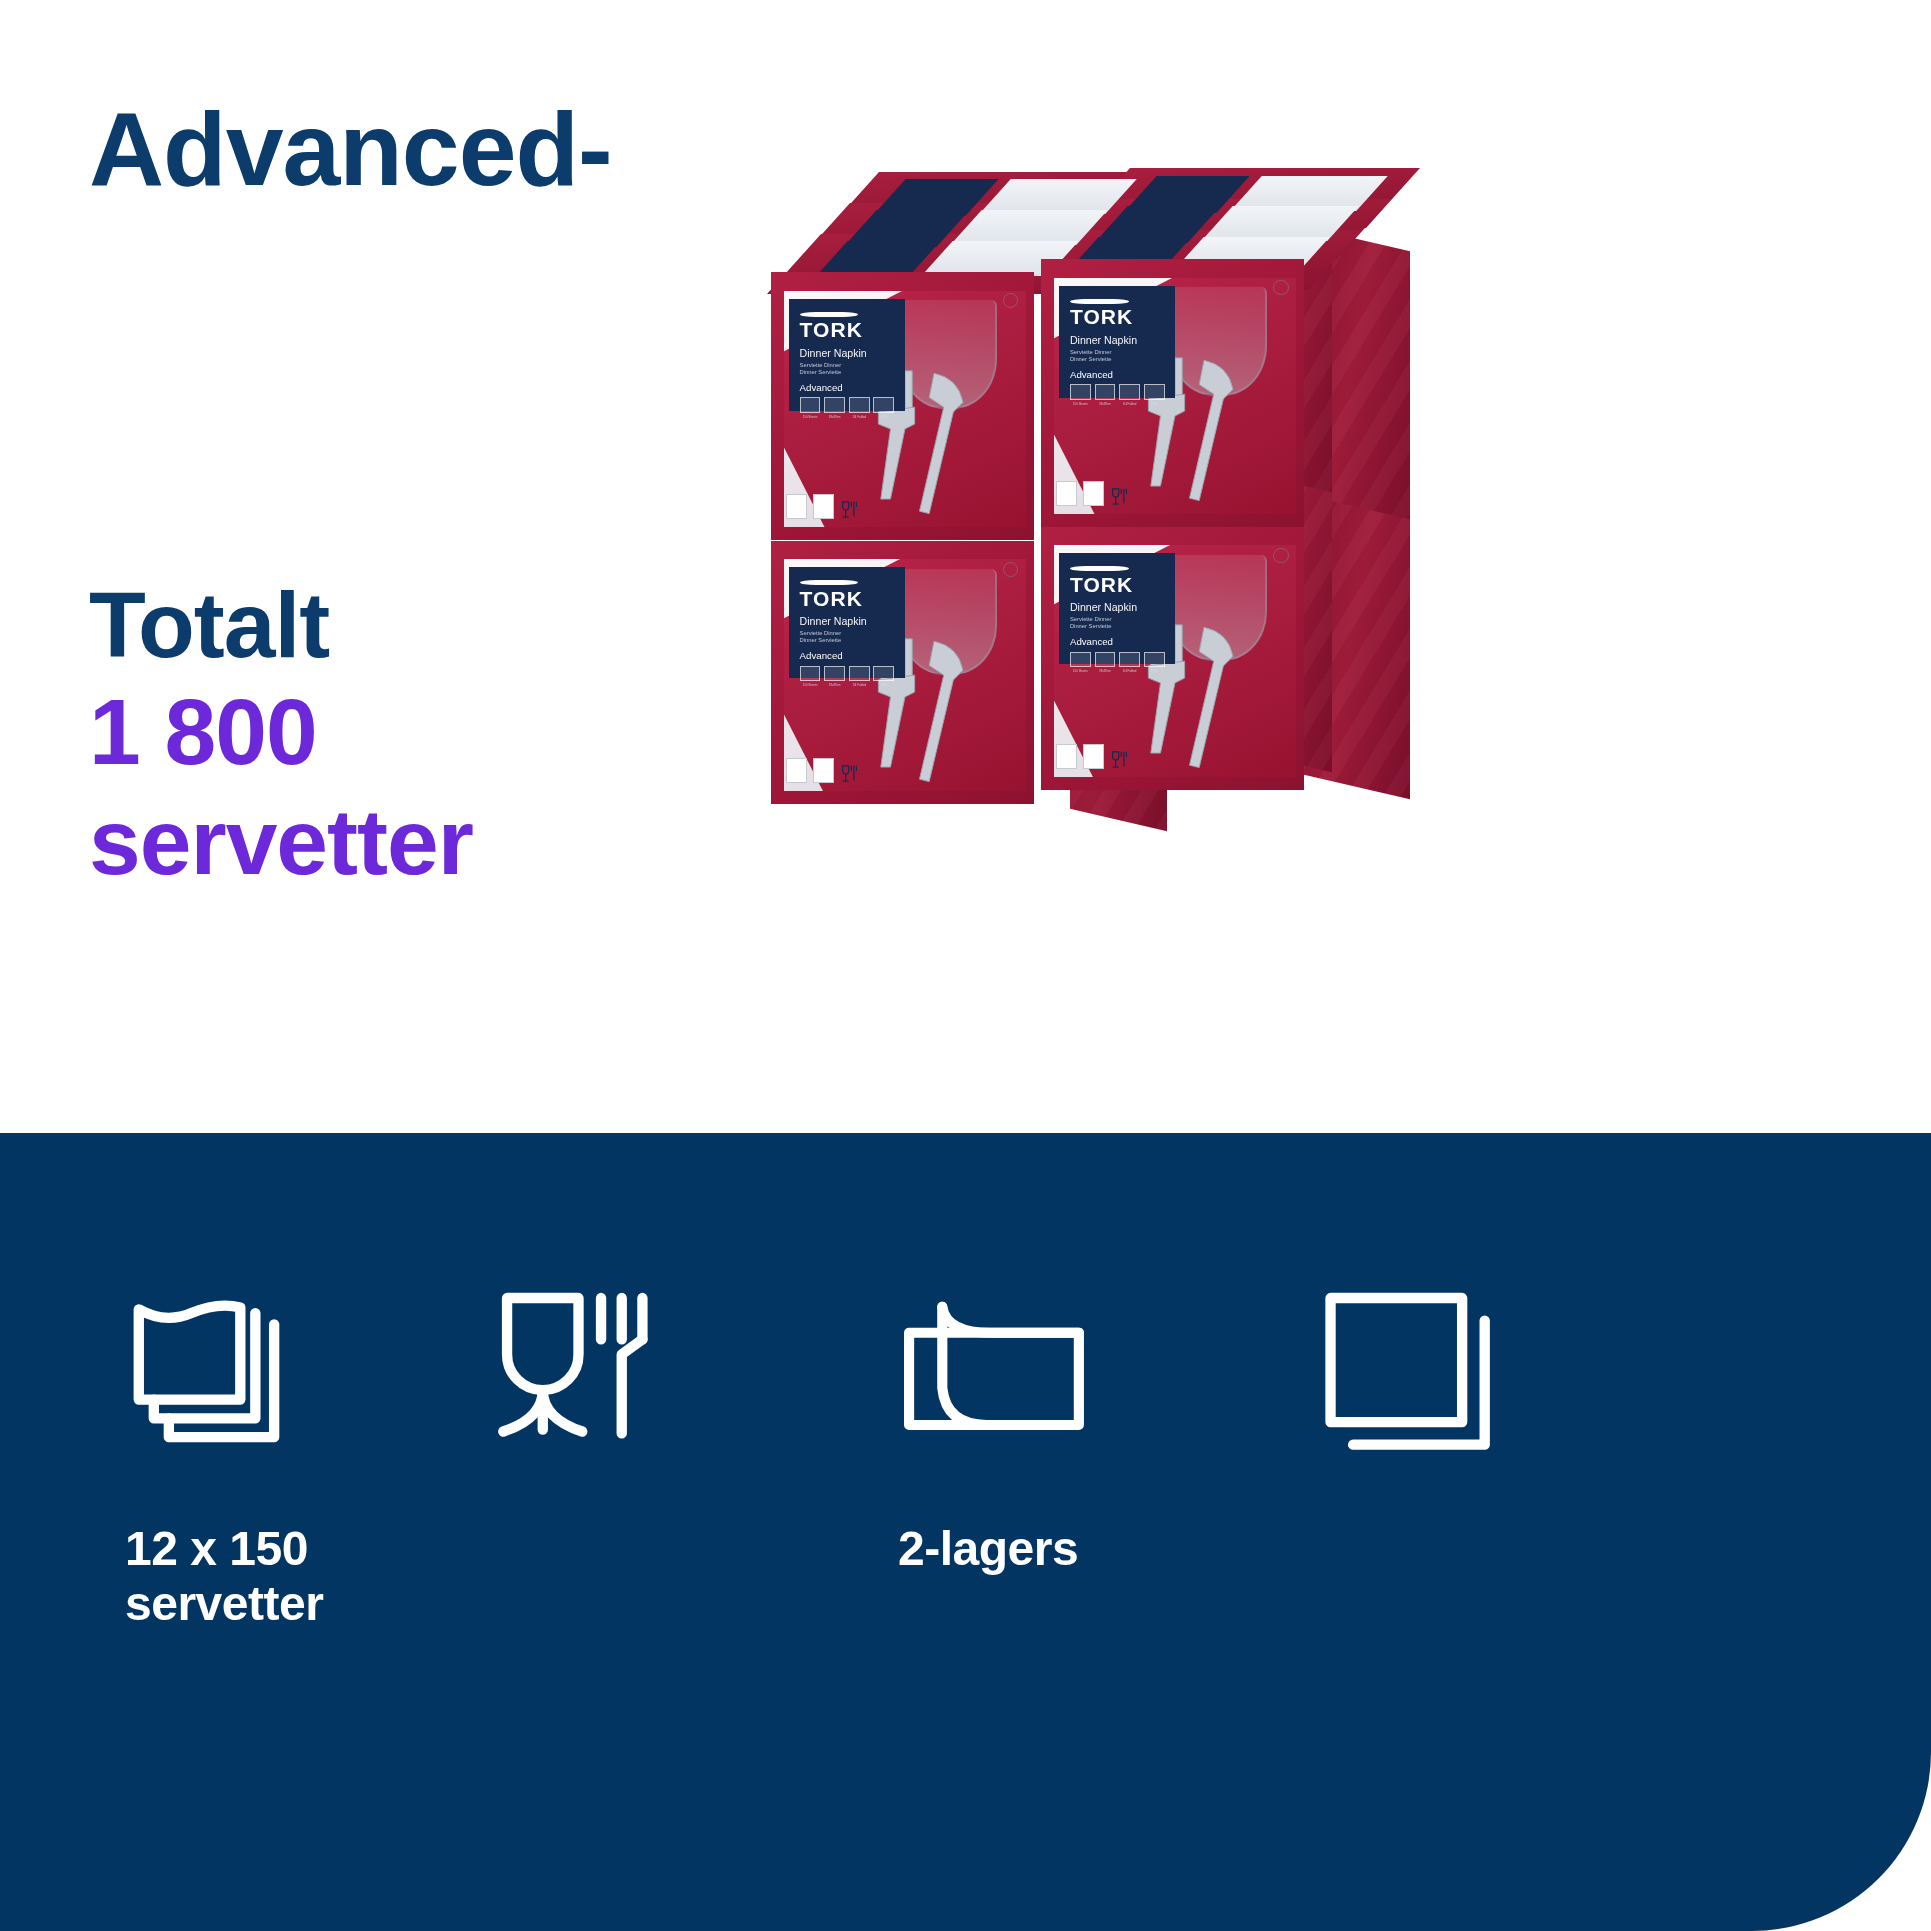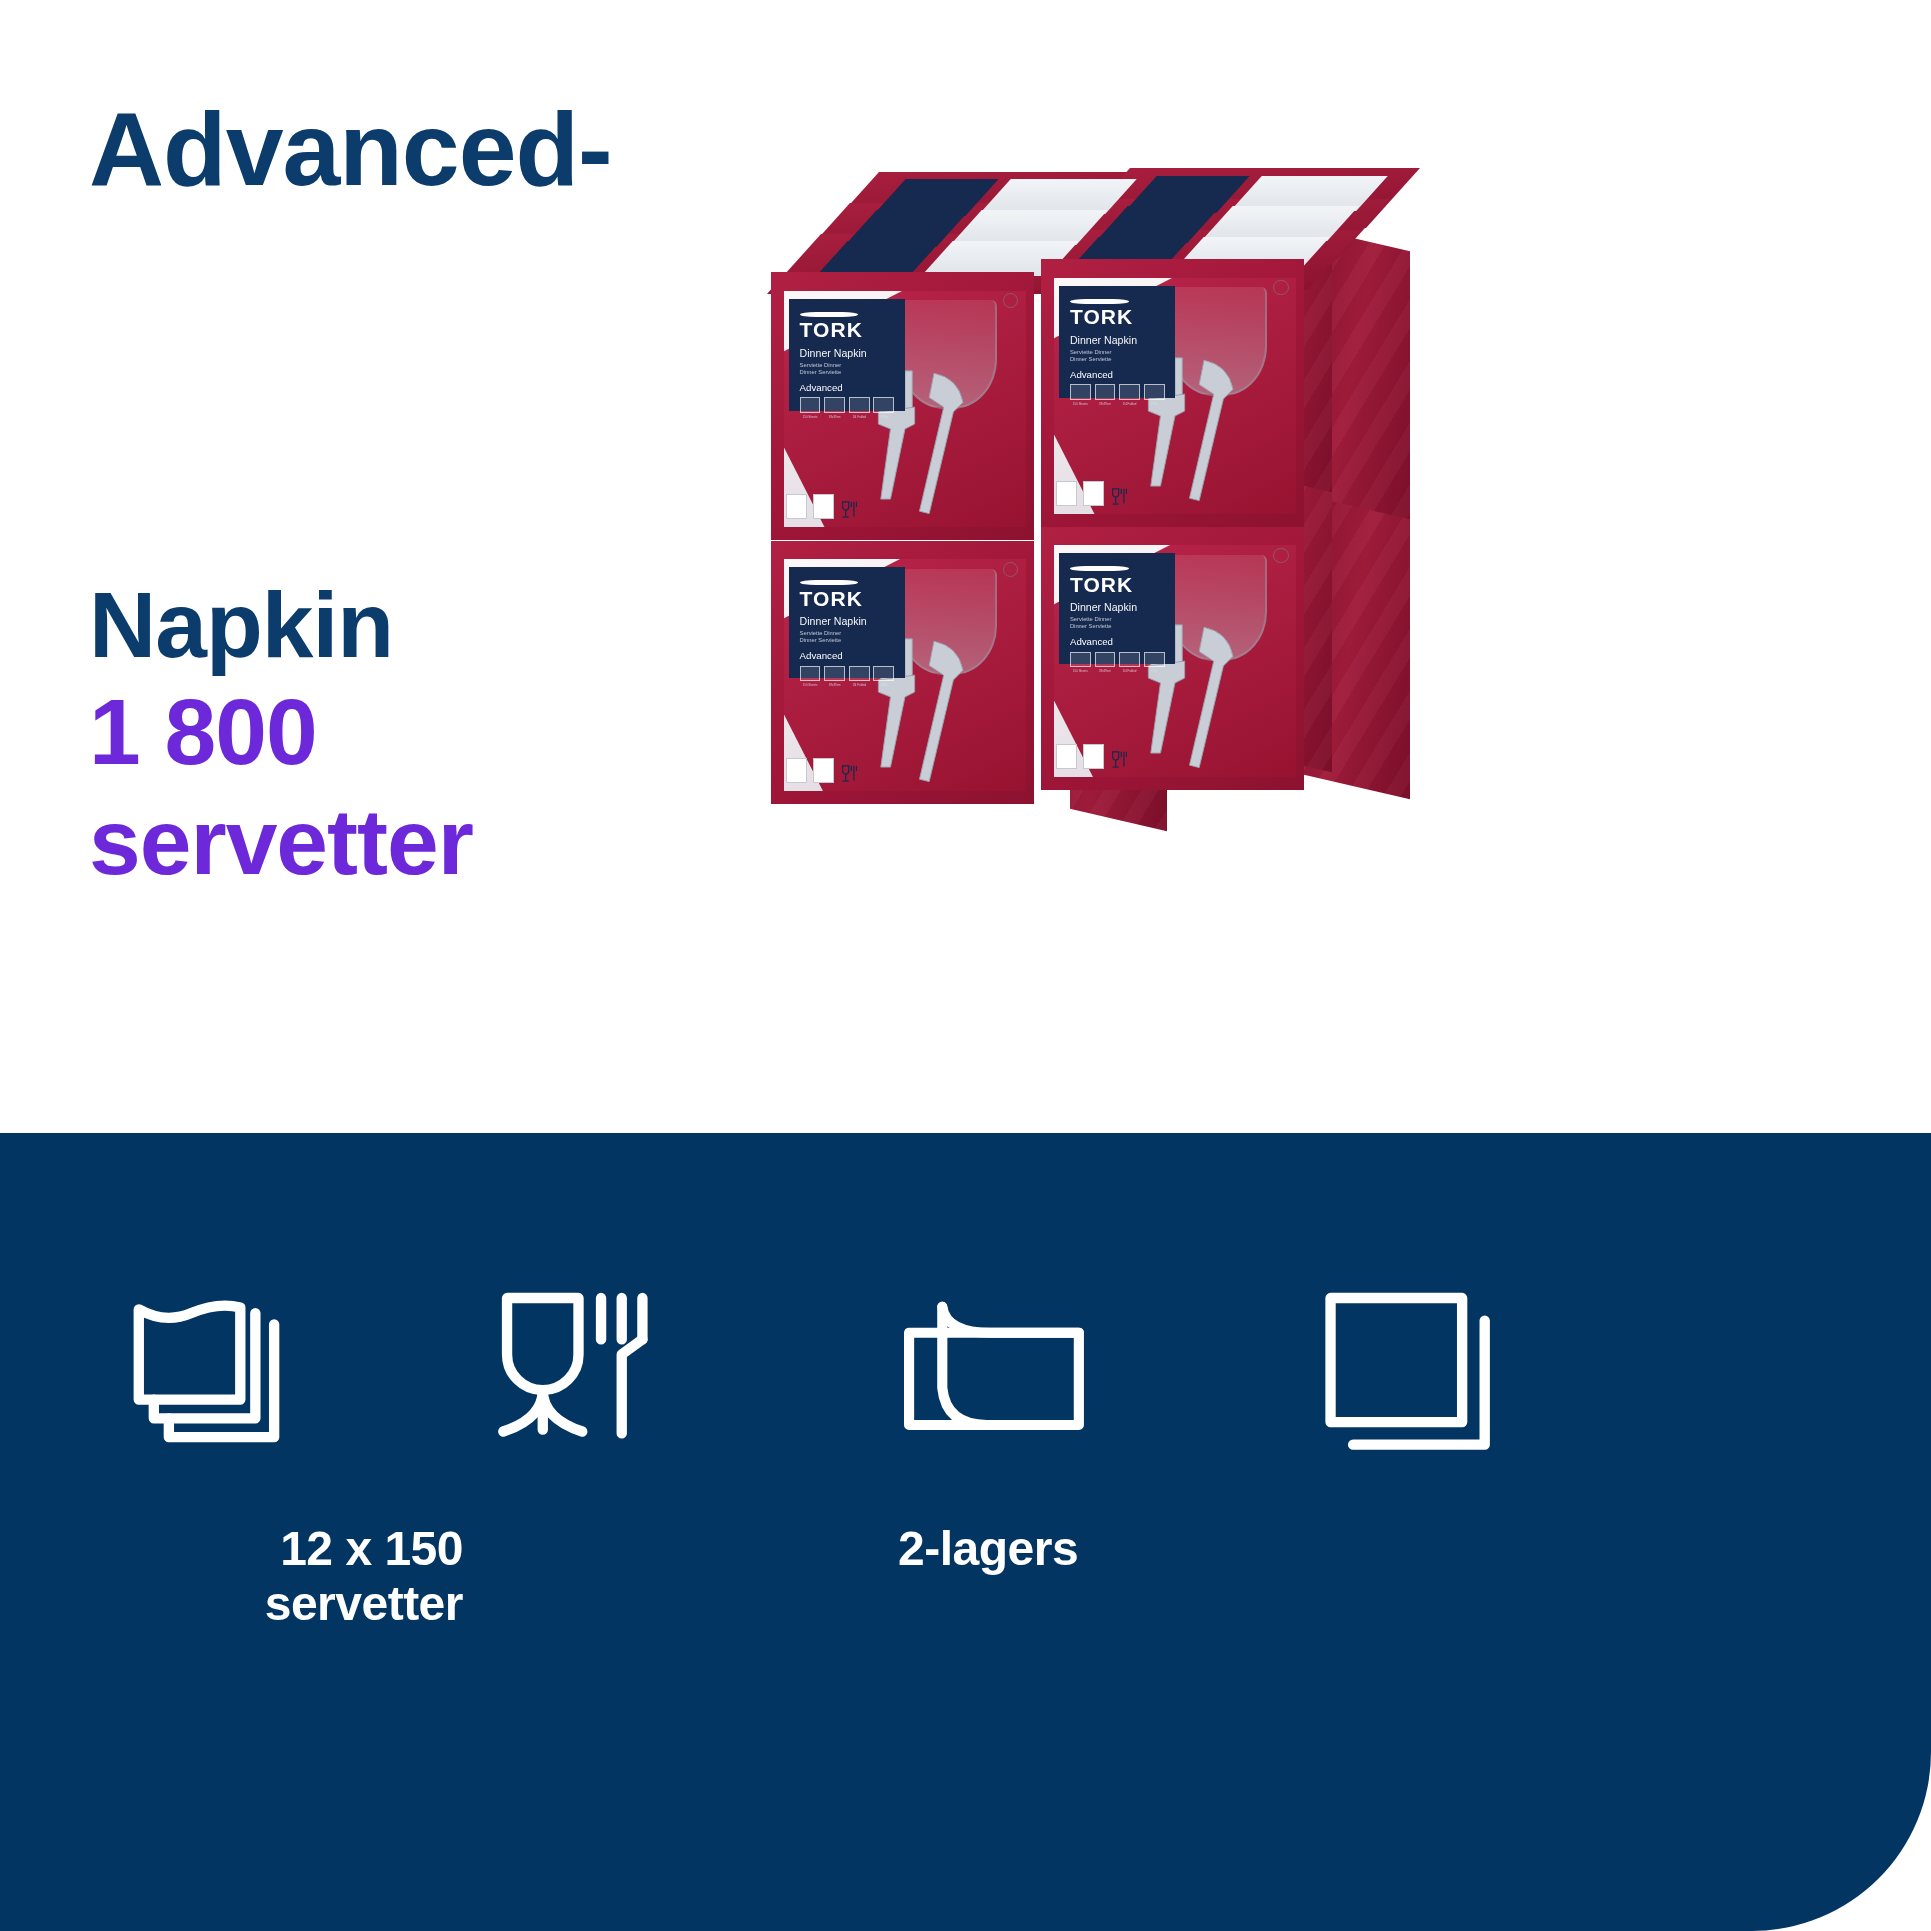--- a/index.html
+++ b/index.html
@@ -107,42 +107,42 @@
   .panel {
     position:absolute; left:0; top:1133px; width:1931px; height:798px;
     background:#033563; border-bottom-right-radius:179px;
   }
   .features {
     position:absolute; left:0; top:0; width:1931px; height:798px;
     display:flex; align-items:flex-start;
     padding:140px 77px 0 77px; gap:0;
   }
   .feat { position:relative; }
-  .feat.f1 { width:386px; padding-left:48px;text-align:right; }
+  .feat.f1 { width:386px; padding-left:48px; }
   .feat.f2 { width:406px; padding-left:19.3px; }
   .feat.f3 { width:386px; padding-left:29px; }
   .feat.f4 { width:406px; padding-left:58px; }
 
   .feat-icon { height:208px; display:flex; align-items:center; }
   .feat-label {
     margin-top:41px; color:#fff; font-weight:bold;
     font-size:48px; line-height:1.14; letter-spacing:-0.5px;
   }
 </style>
 </head>
 <body>
 
 <div class="canvas">
 
   <div class="headline">
     <span class="l1">Advanced-</span>
   </div>
 
   <div class="totals">
-    <span class="t-lead">Napkin</span>
+    <span class="t-lead">Totalt</span>
     <span class="t-num">1 800</span>
     <span class="t-unit">servetter</span>
   </div>
 
   <div class="product">
 
     <div class="pk-side" style="left:541px; top:75px; width:106px; height:290px; transform:skewY(13deg);"></div>
     <div class="pk-side" style="left:463px; top:48px; width:106px; height:290px; transform:skewY(13deg);"></div>
     <div class="pk-side" style="left:541px; top:343px; width:106px; height:280px; transform:skewY(13deg);"></div>
     <div class="pk-side" style="left:463px; top:316px; width:106px; height:280px; transform:skewY(13deg);"></div>

